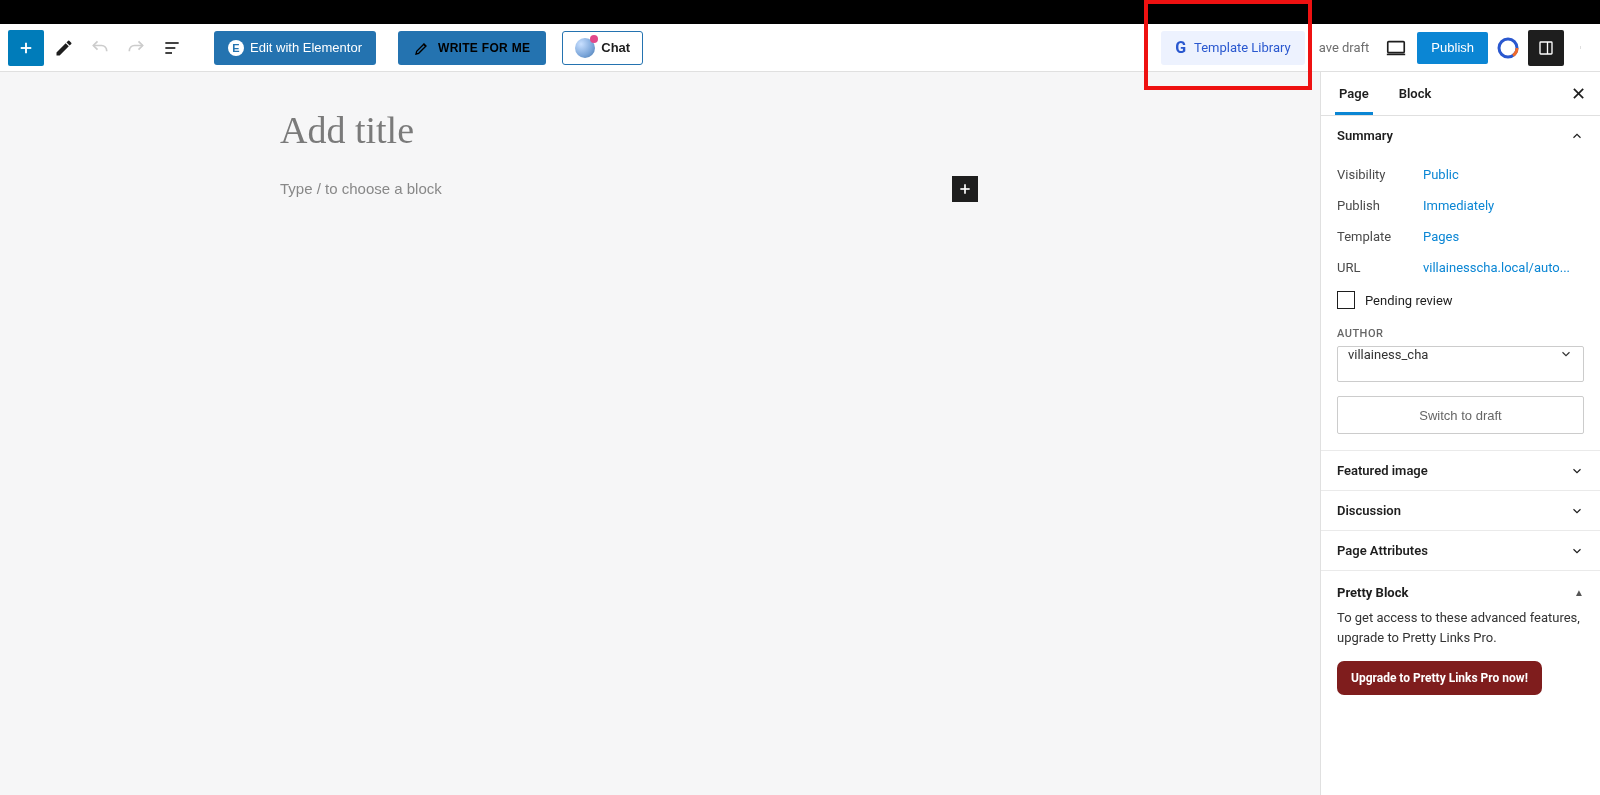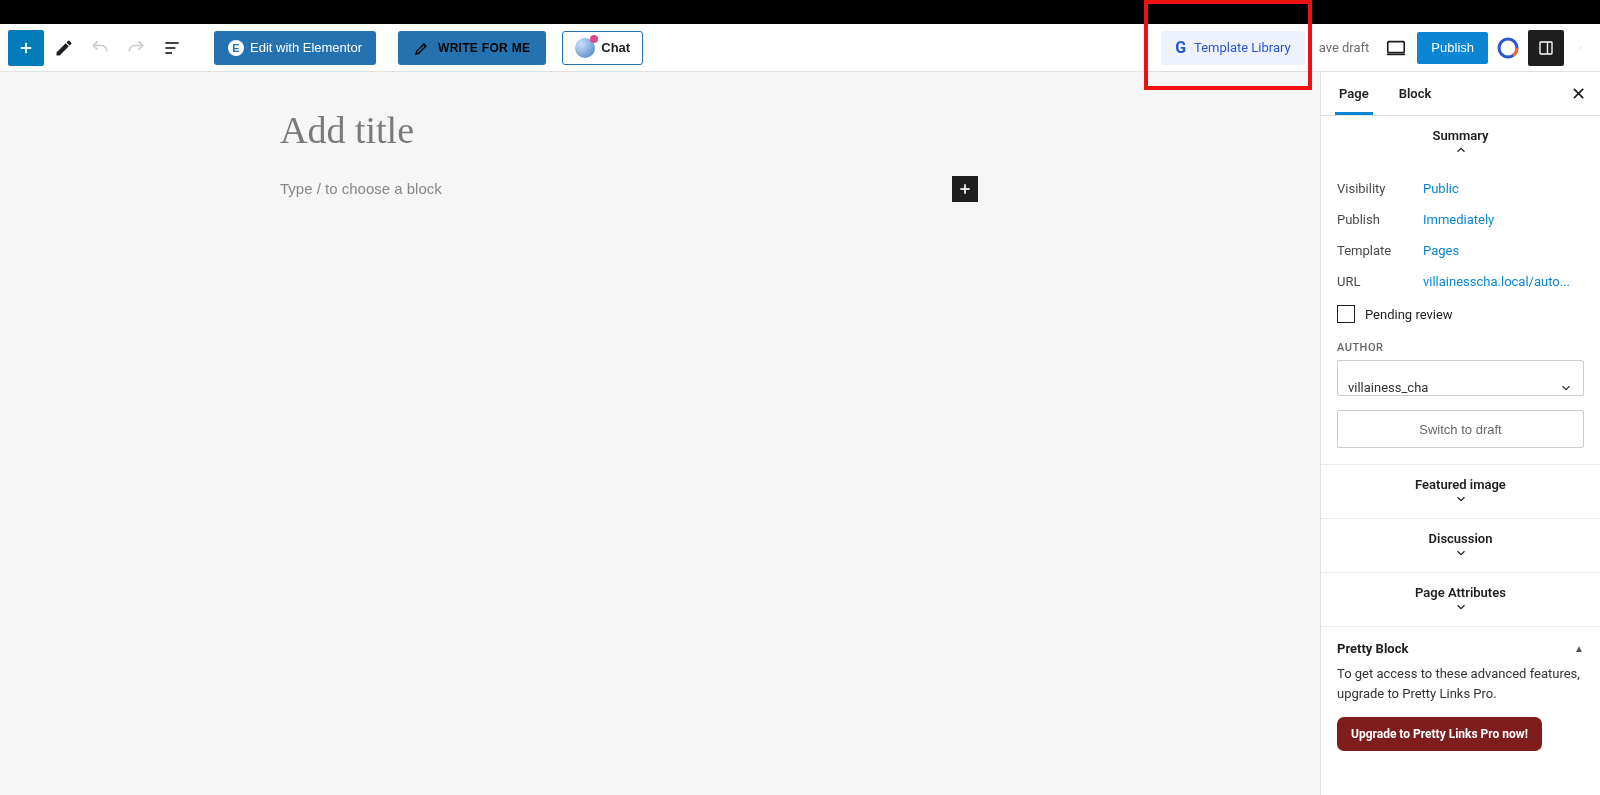--- a/index.html
+++ b/index.html
@@ -84,35 +84,35 @@
   .add-block-btn { position:absolute; right:-158px; top:-4px; width:26px;height:26px;background:#1e1e1e;color:#fff;display:flex;align-items:center;justify-content:center;cursor:pointer; }
 
   
   .sidebar { width:280px; background:#fff; border-left:1px solid #e0e0e0; display:flex; flex-direction:column; font-size:13px; }
   .tabs { display:flex; align-items:center; border-bottom:1px solid #e0e0e0; height:44px; padding:0 14px; }
   .tab { padding:0 4px; height:100%; display:flex; align-items:center; font-weight:600; color:#1e1e1e; cursor:pointer; margin-right:22px; }
   .tab.active { box-shadow: inset 0 -3px 0 0 #0b86d4; color:#1e1e1e; }
   .tabs .close { margin-left:auto; font-size:18px; cursor:pointer; color:#1e1e1e; }
 
   .panel-section { border-bottom:1px solid #eaeaea; }
-  .panel-head { display:flex; align-items:center; justify-content:space-between; padding:12px 16px; cursor:pointer; font-weight:600; color:#1e1e1e;flex-direction:column; }
+  .panel-head { display:flex; align-items:center; justify-content:space-between; padding:12px 16px; cursor:pointer; font-weight:600; color:#1e1e1e; }
   .panel-body { padding:4px 16px 16px; }
 
   .kv-row { display:flex; padding:8px 0; font-size:13px; }
   .kv-row .k { width:86px; color:#4a4a4a; }
   .kv-row .v { color:#0b86d4; cursor:pointer; }
 
   .check-row { display:flex; align-items:center; gap:10px; padding:8px 0 12px; }
   .check-row .box { width:18px;height:18px;border:1.5px solid #1e1e1e; }
 
   .label-upper { font-size:11px; letter-spacing:.5px; color:#666; margin:6px 0 6px; font-weight:500; }
 
   .select {
     width:100%; height:36px; border:1px solid #ccc; border-radius:2px; padding:0 10px;
-    display:flex; align-items:flex-end; justify-content:space-between; cursor:pointer; font-size:13px; color:#333;
+    display:flex; align-items:flex-start; justify-content:space-between; cursor:pointer; font-size:13px; color:#333;
   }
 
   .switch-draft {
     margin-top:14px; width:100%; height:38px; border:1px solid #ccc; background:#fff; color:#666;
     font-size:13px; border-radius:2px; cursor:pointer;
   }
 
   .pl-head { display:flex; align-items:center; justify-content:space-between; padding:14px 16px 8px; font-weight:700; }
   .pl-head .tri { font-size:10px; color:#555; }
   .pl-text { padding:0 16px 14px; font-size:13px; color:#333; line-height:1.5; }

